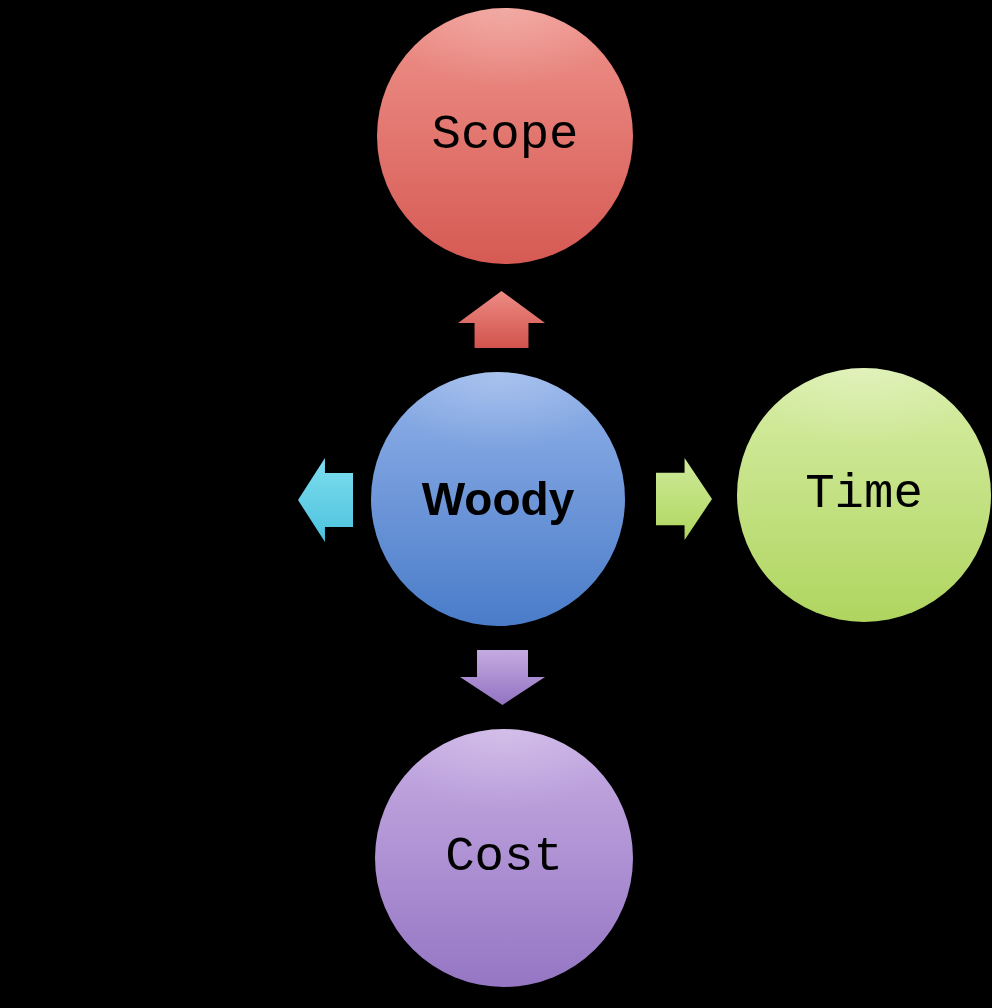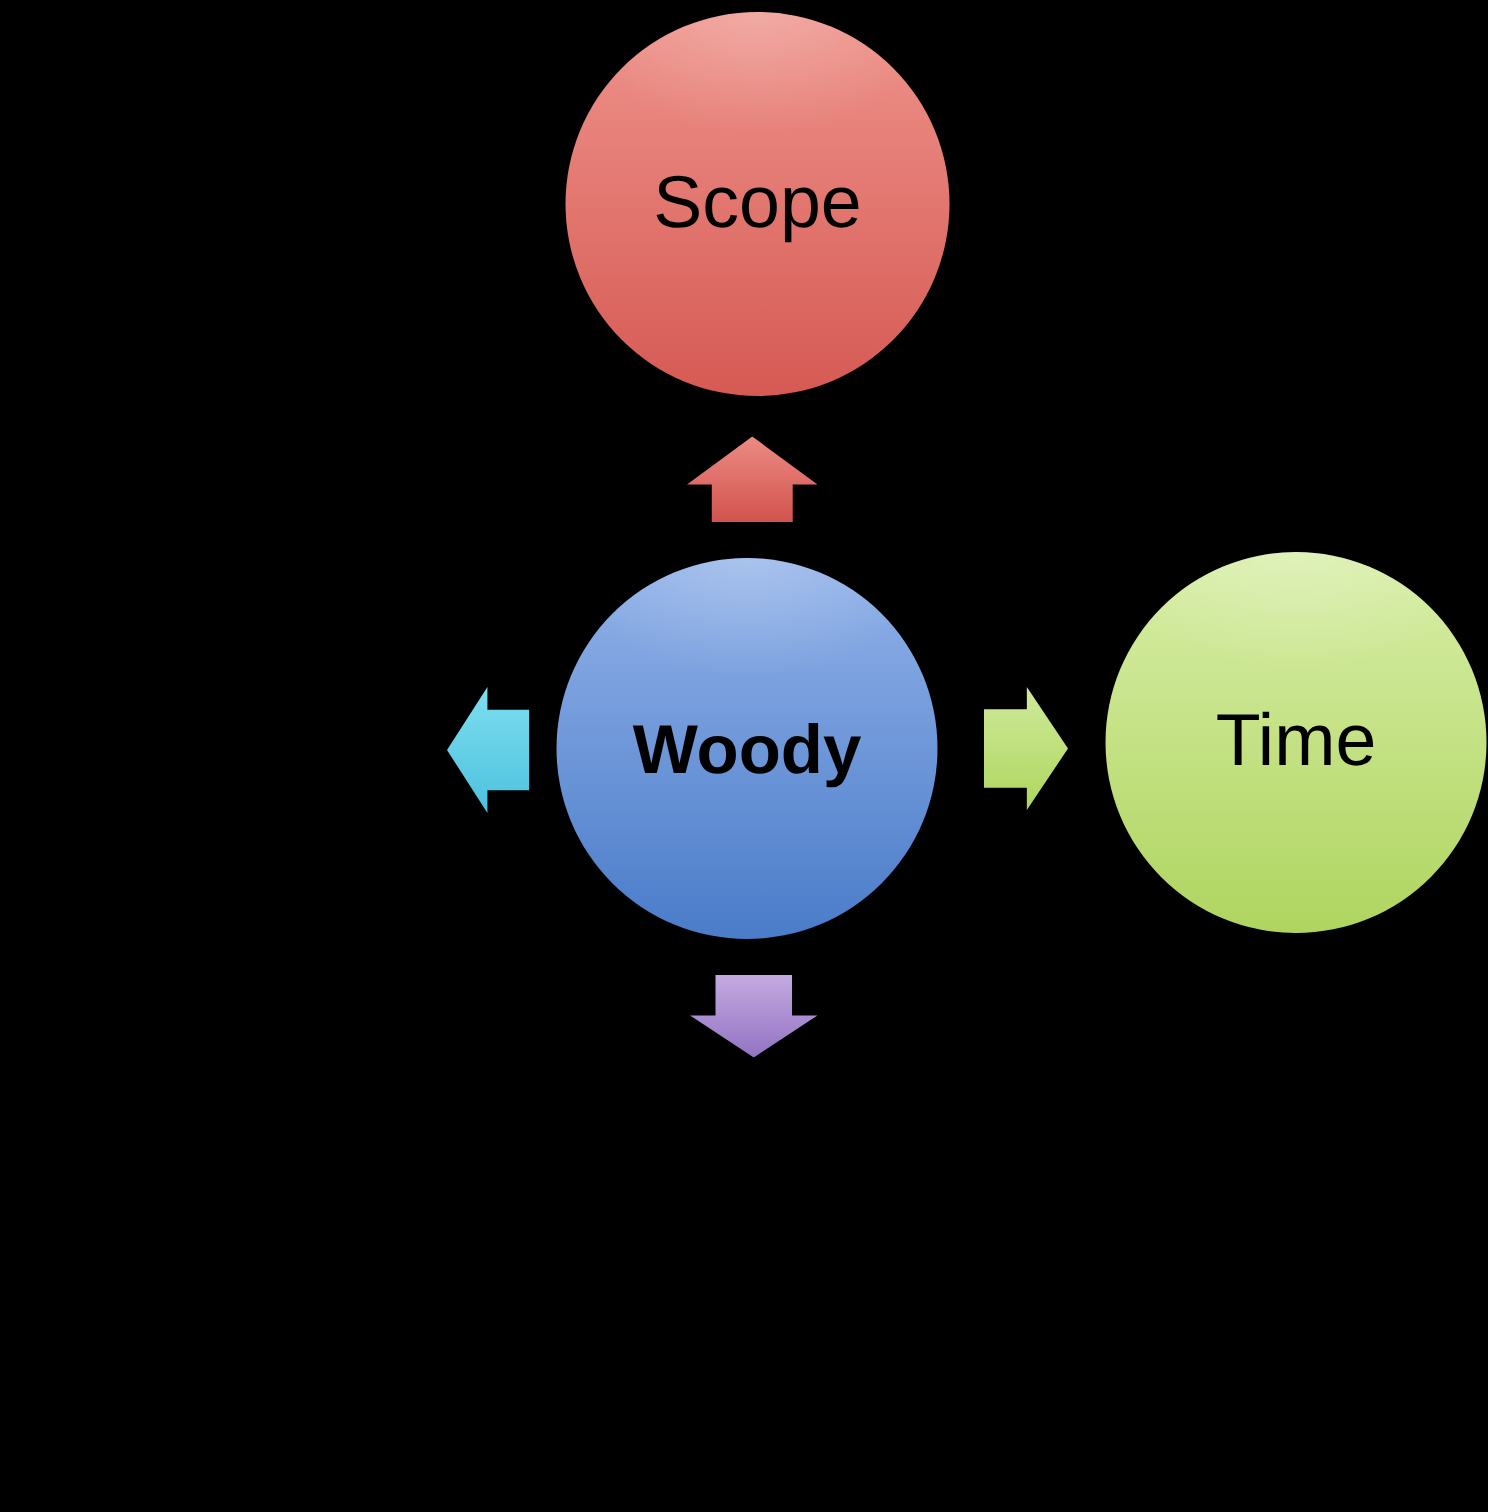--- a/index.html
+++ b/index.html
@@ -53,20 +53,21 @@
     left: 371px; top: 372px; width: 254px; height: 254px;
     background: linear-gradient(180deg, #92B2E9 0%, #4A7CC9 100%);
     justify-content: center;
   }
   .node-label {
     position: relative;
     z-index: 1;
     font-size: 49px;
     font-weight: 400;
     line-height: 1.1;
+    font-family: Liberation Mono, monospace;
   }
   .center-label {
     position: relative;
     z-index: 1;
     display: flex;
     flex-direction: column;
     align-items: center;
     font-size: 46px;
     font-weight: 700;
     line-height: 1.67;
@@ -101,20 +102,23 @@
 <div class="stage">
 
   <div class="circle node-scope">
     <span class="node-label">Scope</span>
   </div>
 
   <div class="circle node-time">
     <span class="node-label">Time</span>
   </div>
 
+  <div class="circle node-cost">
+    <span class="node-label">Cost</span>
+  </div>
 
 
   <div class="circle node-center">
     <div class="center-label">
       <span>Woody</span>
     </div>
   </div>
 
   <div class="arrow arrow-up"></div>
   <div class="arrow arrow-right"></div>

